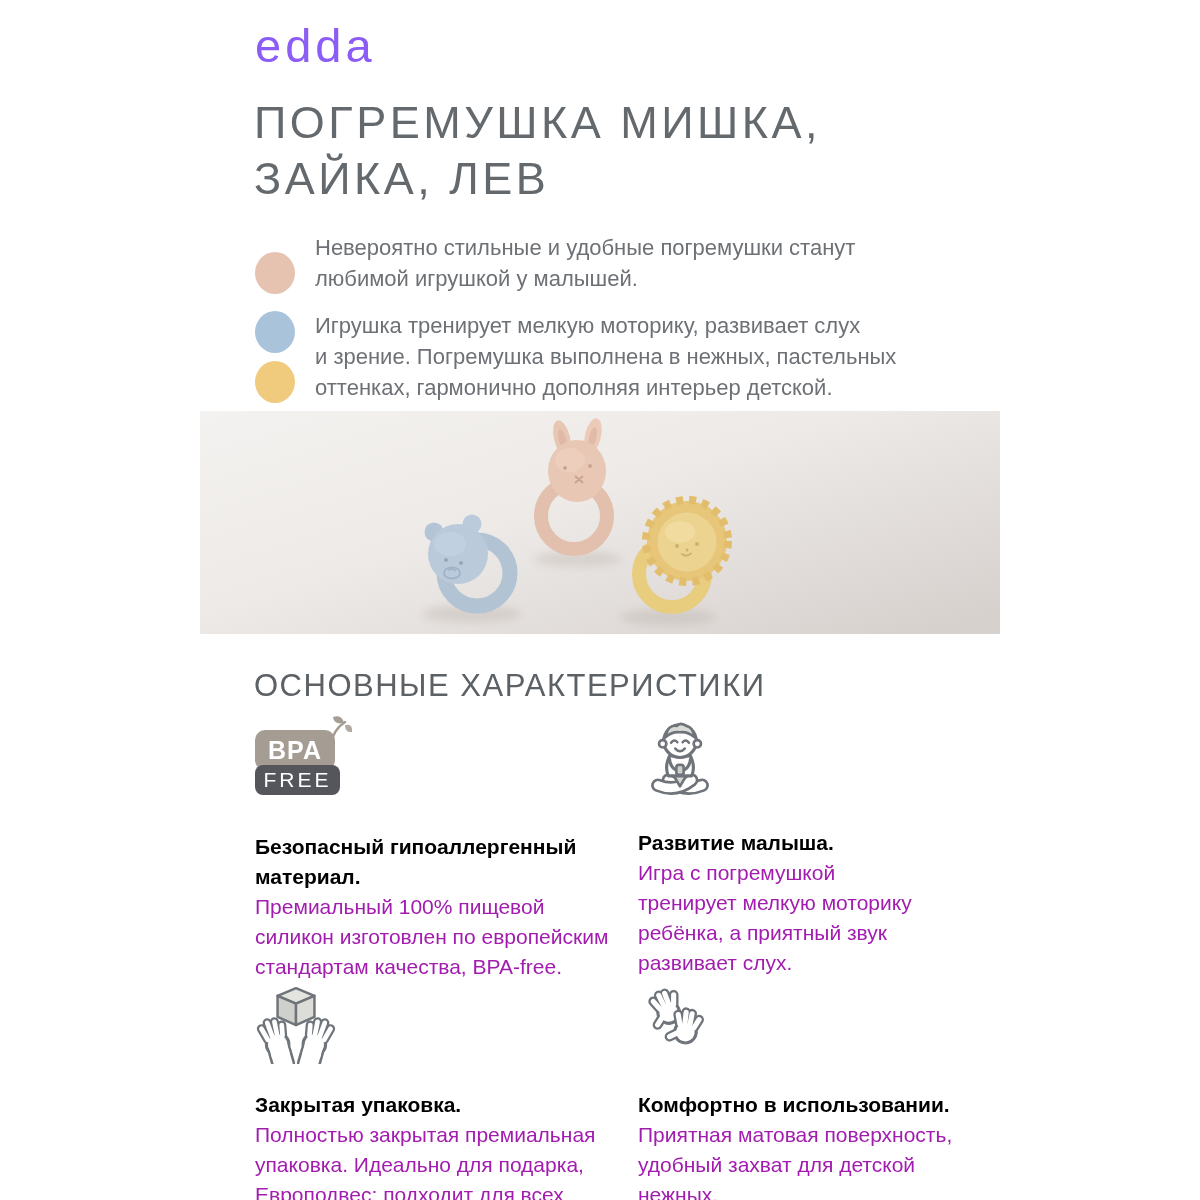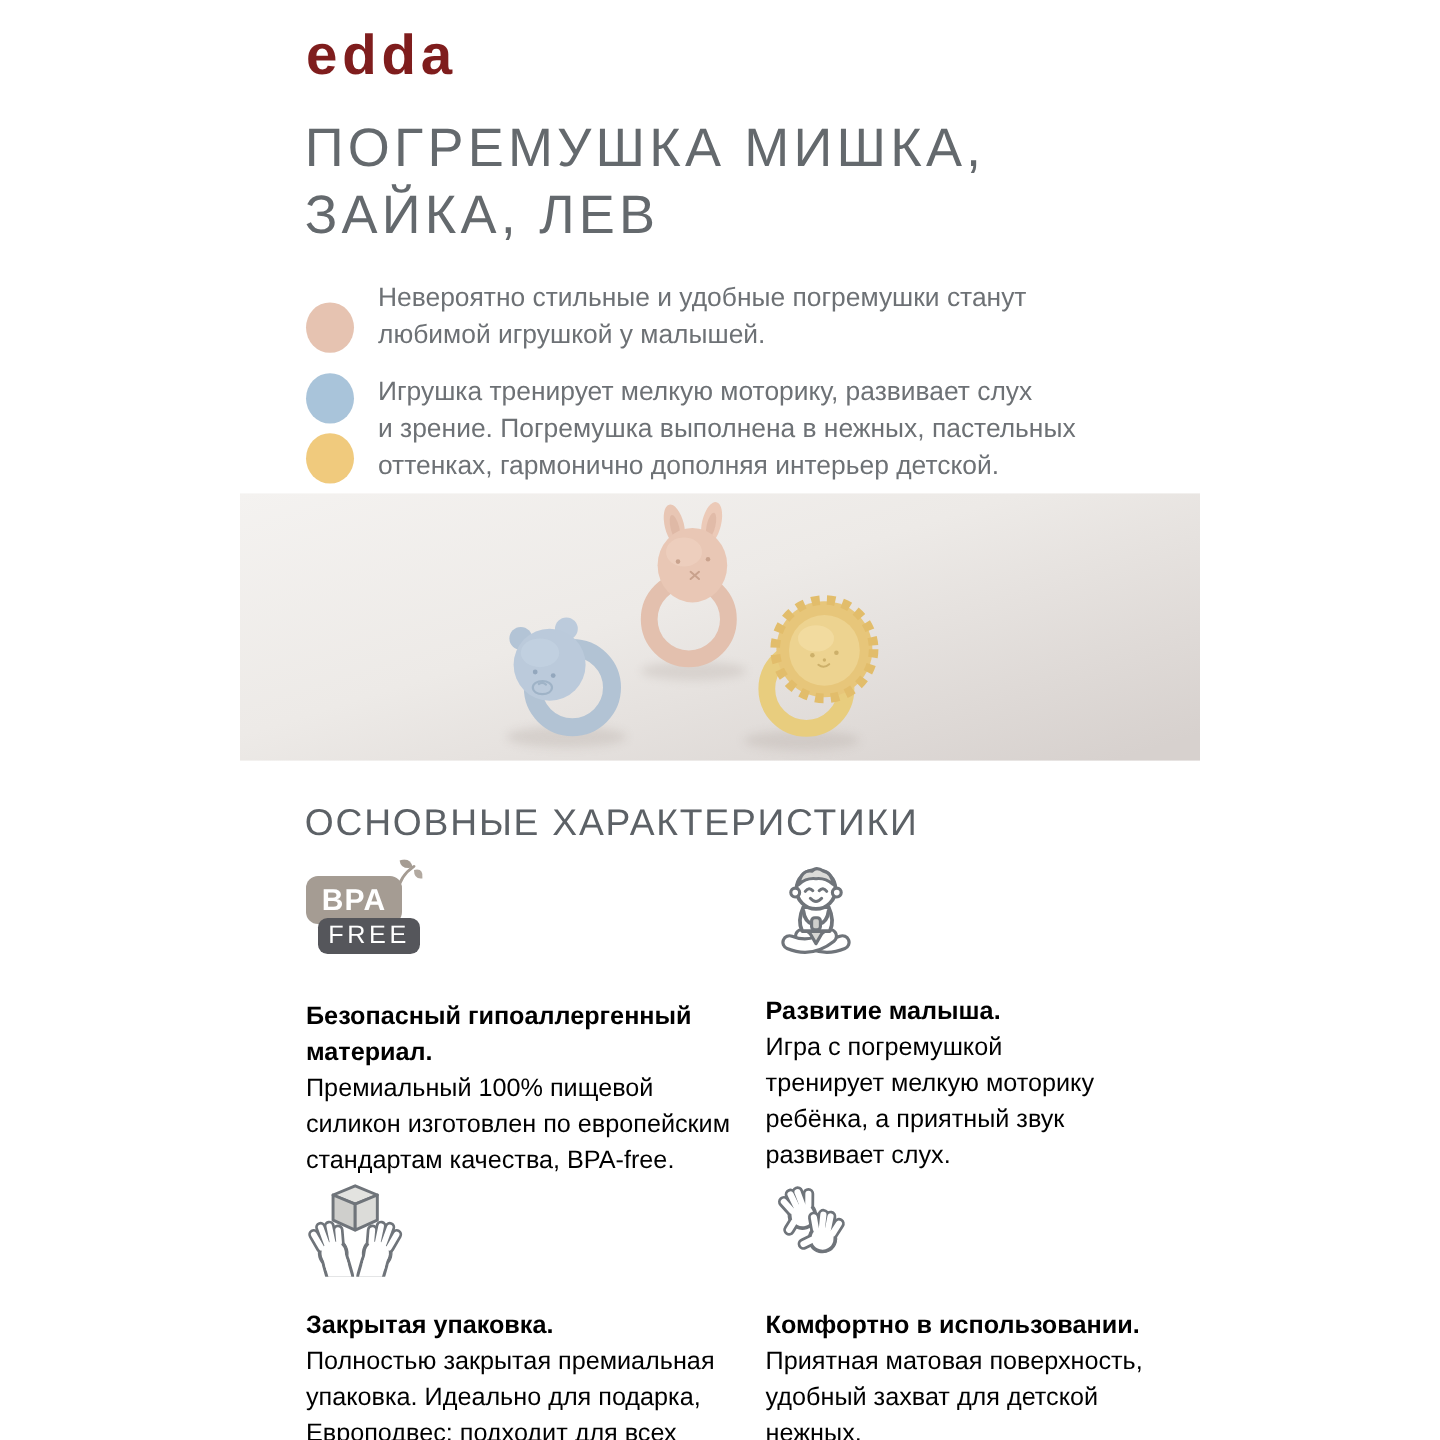--- a/index.html
+++ b/index.html
@@ -2,21 +2,21 @@
 <html><head>
 <meta charset="utf-8">
 <style>
   * { margin: 0; padding: 0; box-sizing: border-box; }
   body { background: #ffffff; font-family: "Liberation Sans", "DejaVu Sans", sans-serif; }
   .page { position: relative; width: 1200px; height: 1200px; background: #ffffff; overflow: hidden; }
 
   .logo {
     margin: 22px 0 0 255px;
     font-size: 47px; line-height: 1;
-    letter-spacing: 4px; color: #7f1d1d; font-weight: 700;
+    letter-spacing: 4px; color: #8b5cf6; font-weight: 400;
   }
   .title {
     margin: 26px 0 0 254px;
     font-size: 45px; line-height: 56px; letter-spacing: 3.5px;
     color: #64696d; font-weight: 300; white-space: pre-line;
   }
 
   .intro { margin: 24px 0 0 255px; }
   .bullet-row { display: flex; align-items: flex-end; }
   .bullet-row + .bullet-row { margin-top: 16px; }
@@ -46,34 +46,34 @@
   }
   .feature { }
   .icon-box { height: 84px; position: relative; text-align: center; }
   .row2 .icon-box { height: 80px; }
   .feature-title {
     font-size: 21px; line-height: 30px; font-weight: 700;
     color: #000000; white-space: pre-line; margin-top: 28px;
   }
   .feature-body {
     font-size: 21px; line-height: 30px;
-    color: #000000; white-space: pre-line;
+    color: #a21caf; white-space: pre-line;
   }
   .row2 { margin-top: 0px; }
 
   
   .bpa-badge { position: relative; width: 96px; height: 78px; margin-top: 4px; }
   .bpa-top {
     position: absolute; left: 0; top: 10px; width: 80px; height: 40px;
     background: #a59c93; border-radius: 10px;
     color: #ffffff; font-weight: 700; font-size: 25px; letter-spacing: 1px;
     display: flex; align-items: center; justify-content: center;
   }
   .bpa-bottom {
-    position: absolute; left: 10px; top: 45px; width: 85px; height: 30px;
+    position: absolute; left: 0; top: 45px; width: 85px; height: 30px;
     background: #55565b; border-radius: 8px;
     color: #ffffff; font-weight: 400; font-size: 21px; letter-spacing: 3px;
     display: flex; align-items: center; justify-content: center;
   }
   .bpa-leaf { position: absolute; left: 66px; top: -4px; width: 32px; height: 30px; }
 
   .icon-svg { position: absolute; left: 0; top: 0; }
 </style>
 </head>
 <body>

